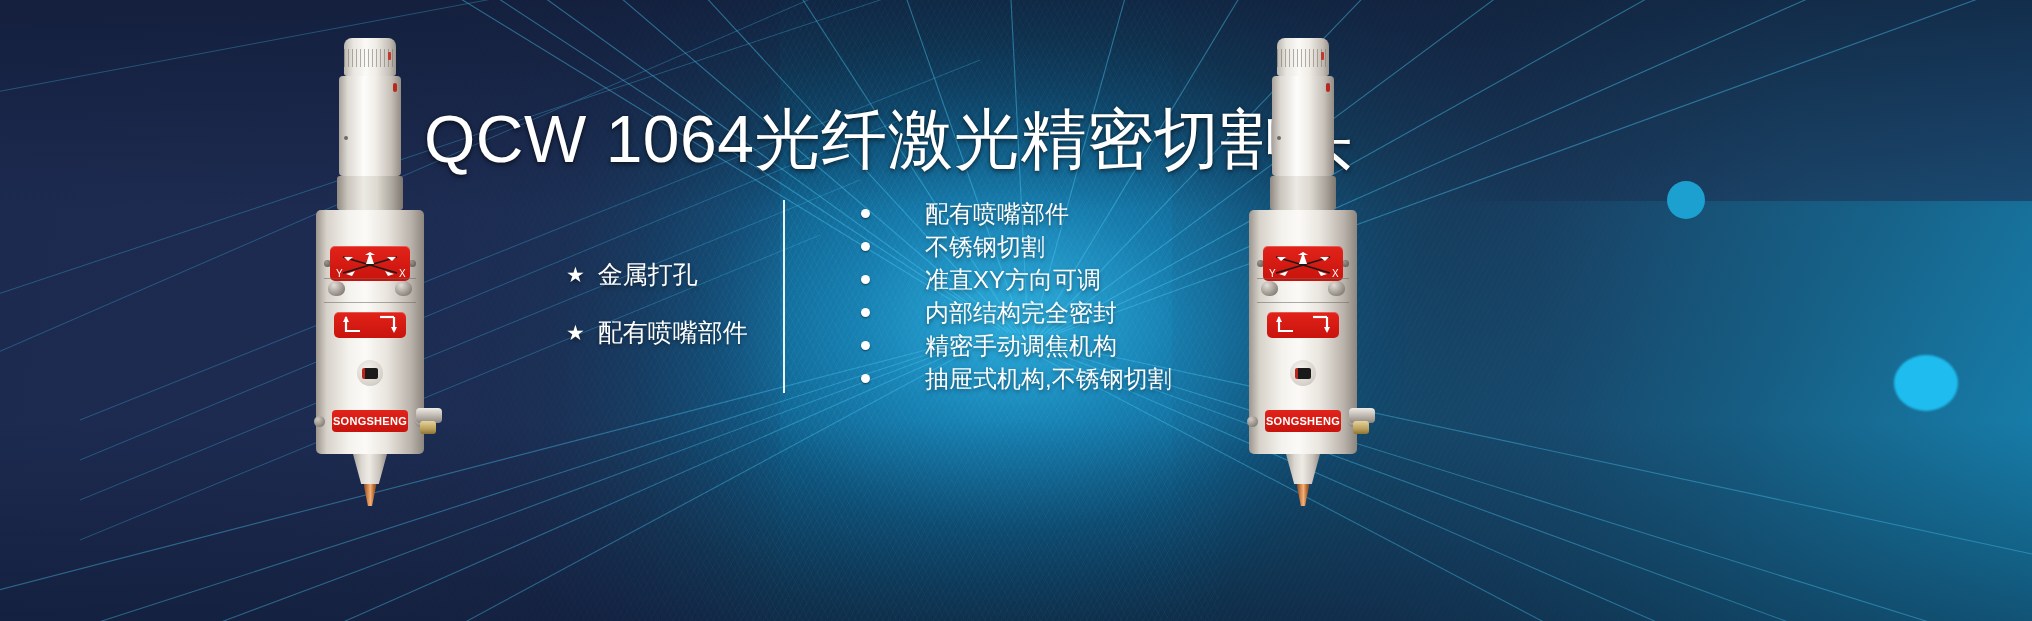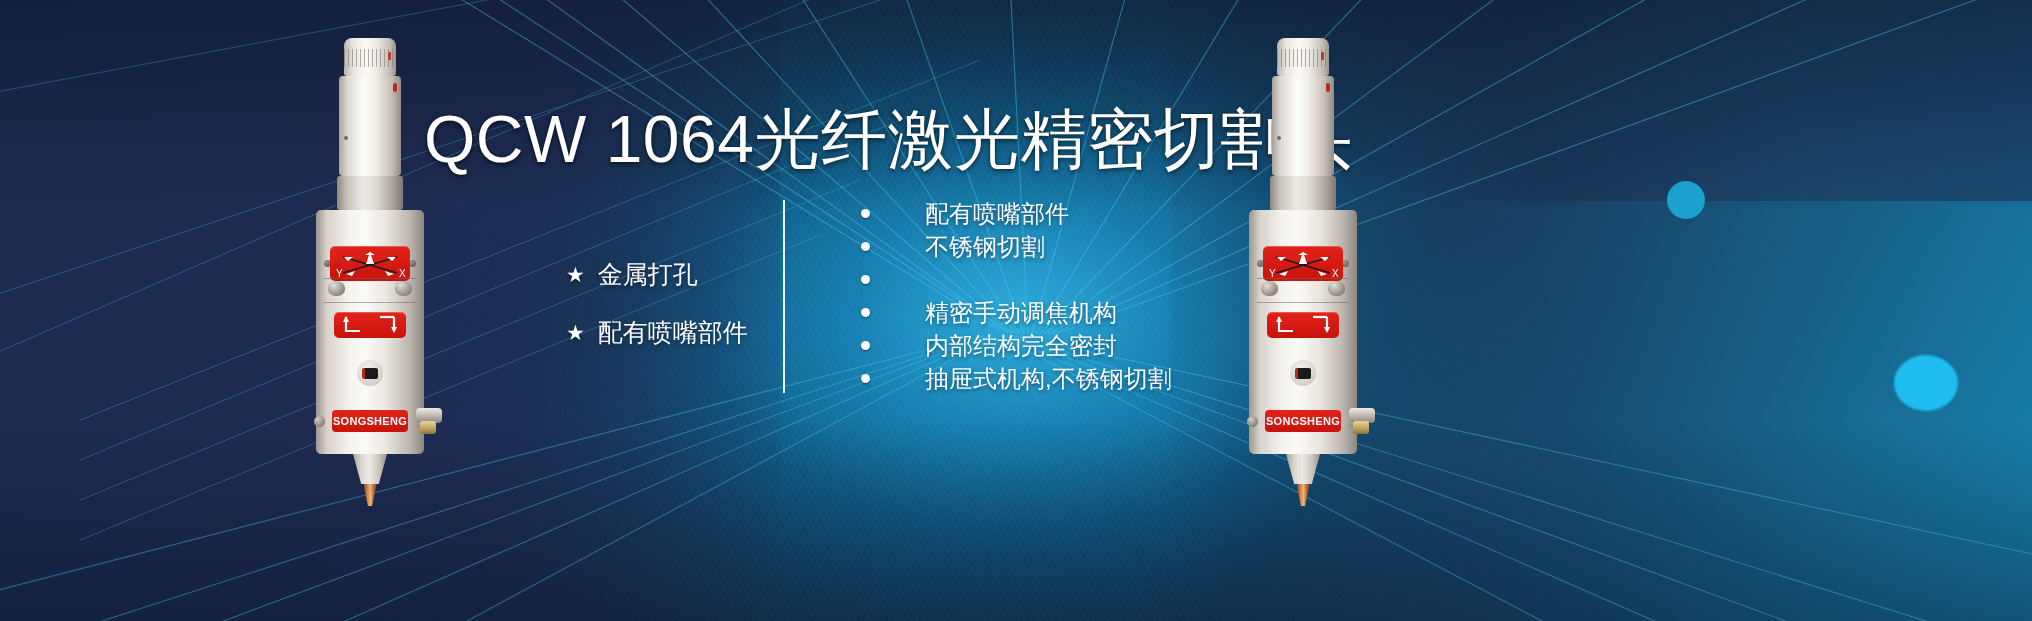--- a/index.html
+++ b/index.html
@@ -287,28 +287,29 @@
     <div class="feat">
       <span class="bullet"></span>
       <span>配有喷嘴部件</span>
     </div>
     <div class="feat">
       <span class="bullet"></span>
       <span>不锈钢切割</span>
     </div>
     <div class="feat">
       <span class="bullet"></span>
+      <span>准直XY方向可调</span>
+    </div>
+    <div class="feat">
+      <span class="bullet"></span>
+      <span>内部结构完全密封</span>
     </div>
     <div class="feat">
       <span class="bullet"></span>
       <span>精密手动调焦机构</span>
-    </div>
-    <div class="feat">
-      <span class="bullet"></span>
-      <span>内部结构完全密封</span>
     </div>
     <div class="feat">
       <span class="bullet"></span>
       <span>抽屉式机构,不锈钢切割</span>
     </div>
   </div>
 
   <div class="head" style="left:316px;top:38px;position:absolute;">
     <div class="tube-cap">
       <div class="rings"></div>

